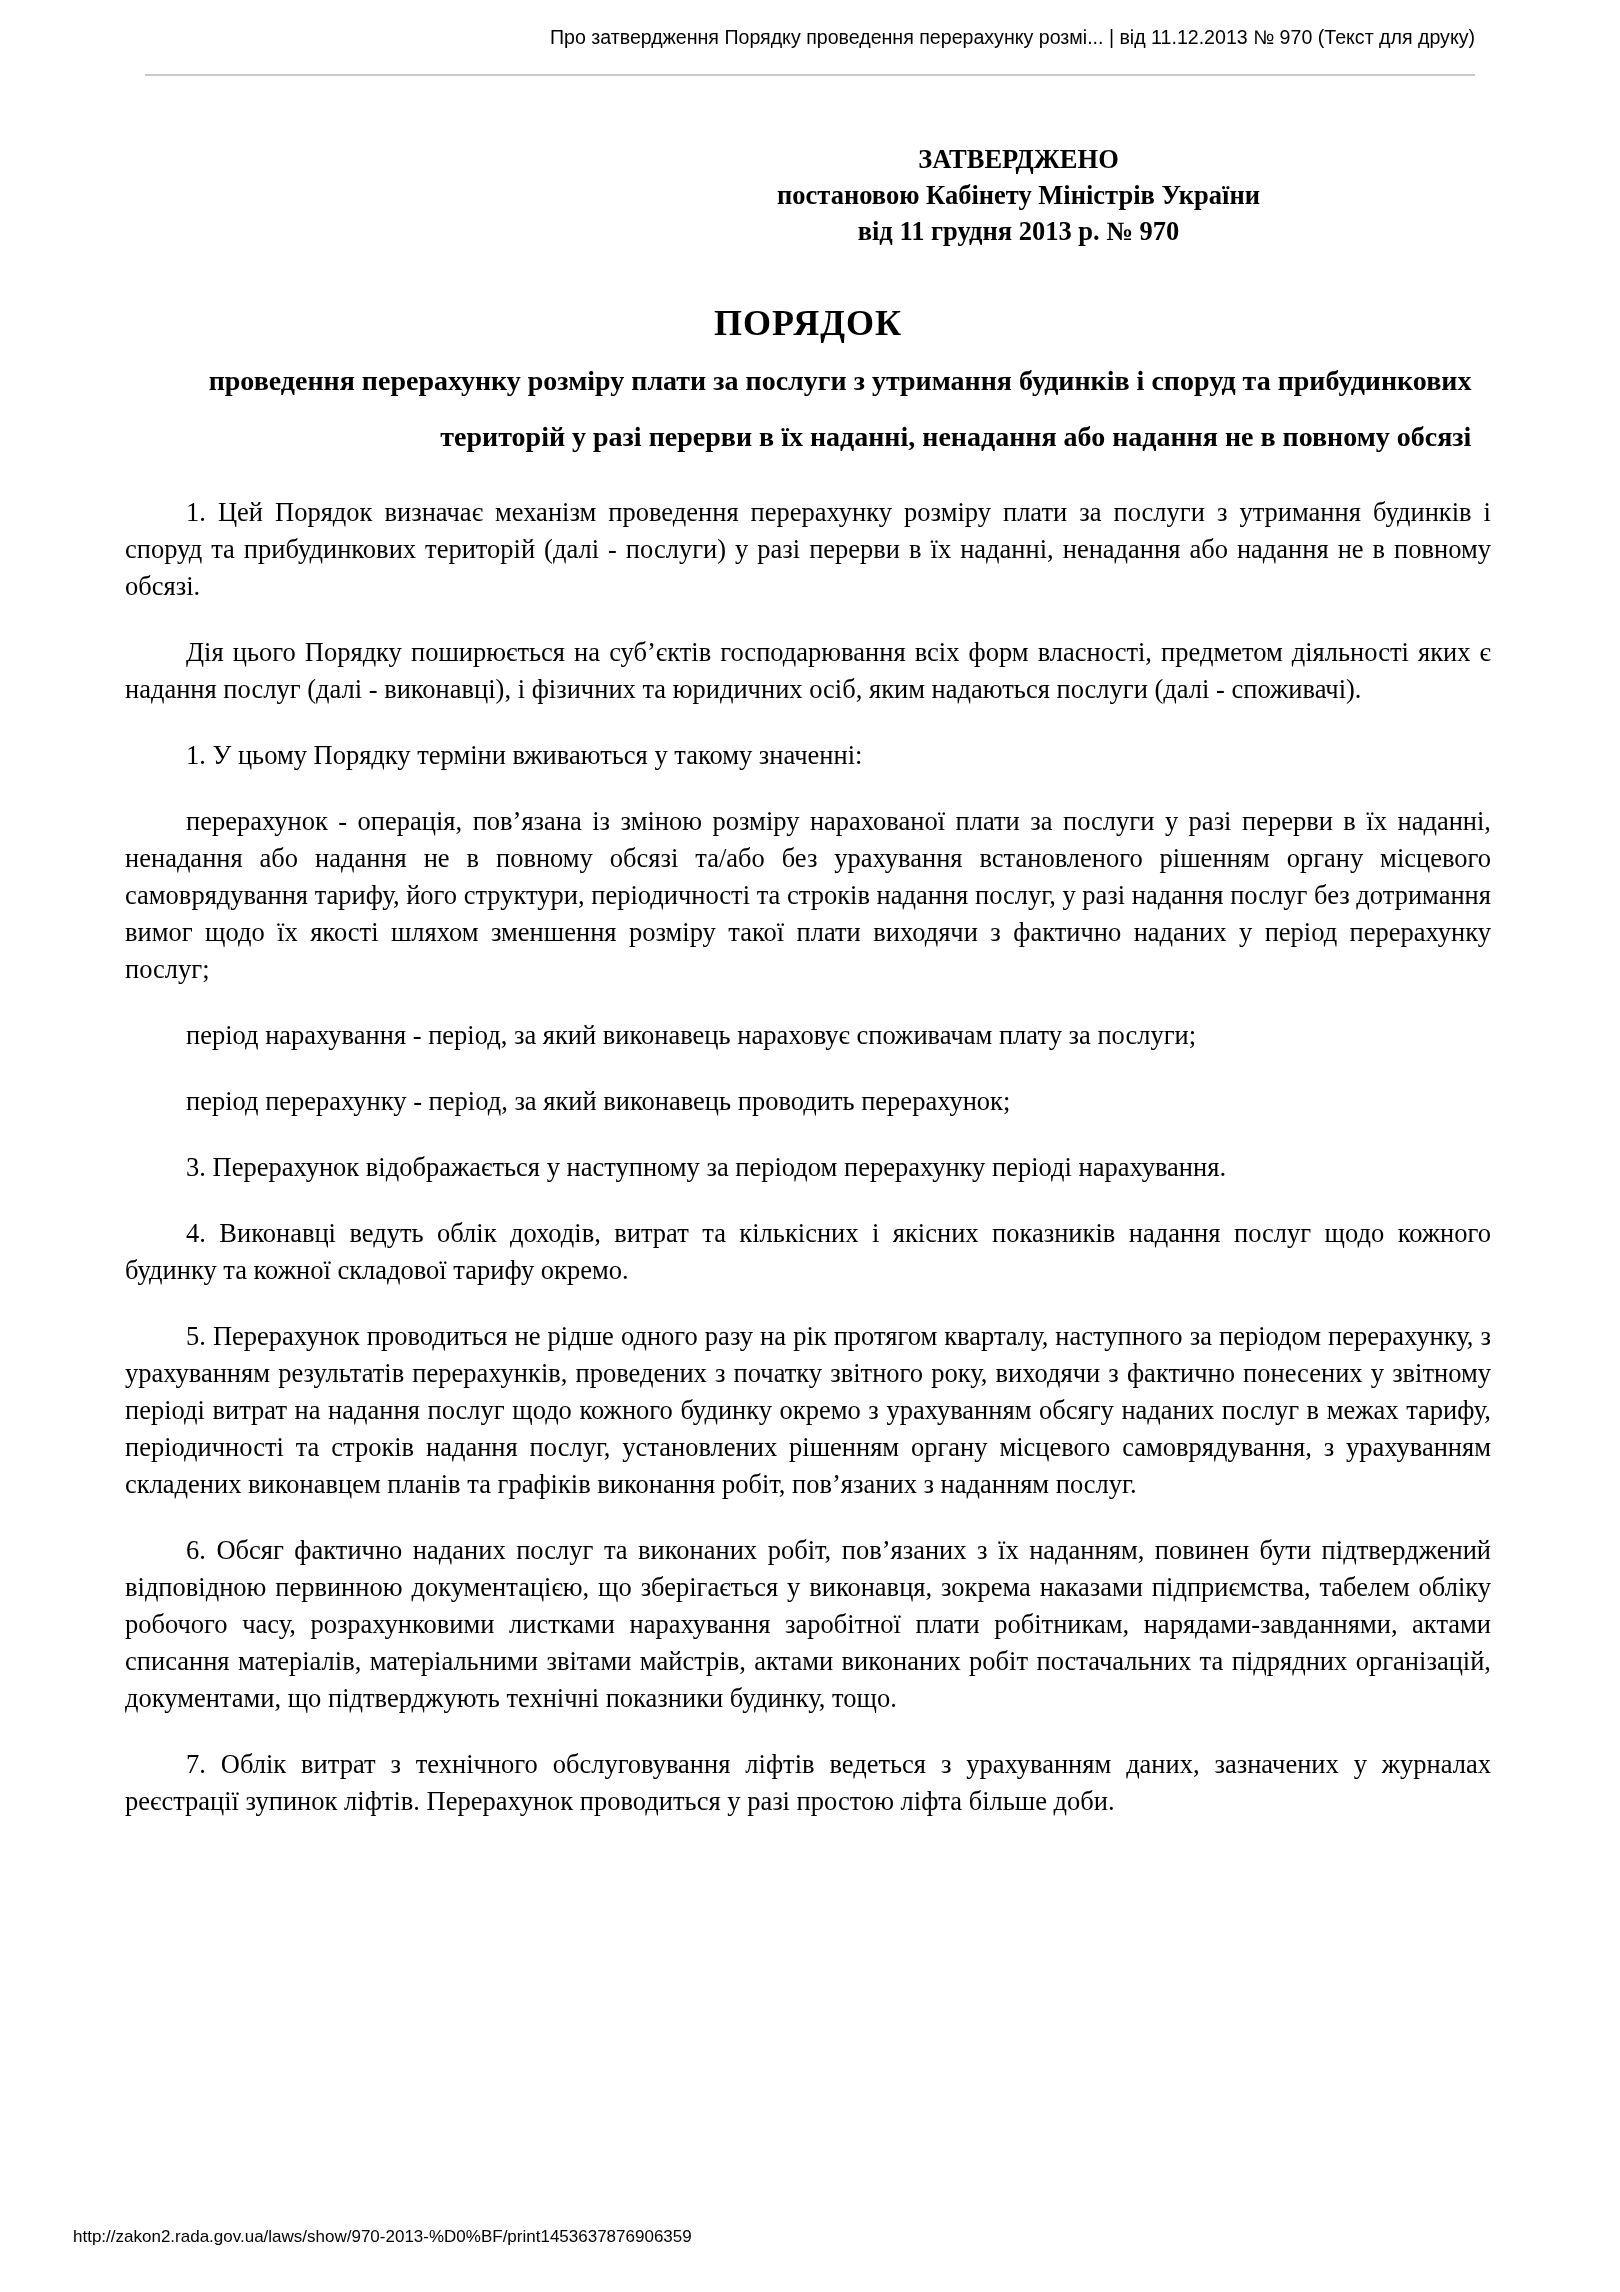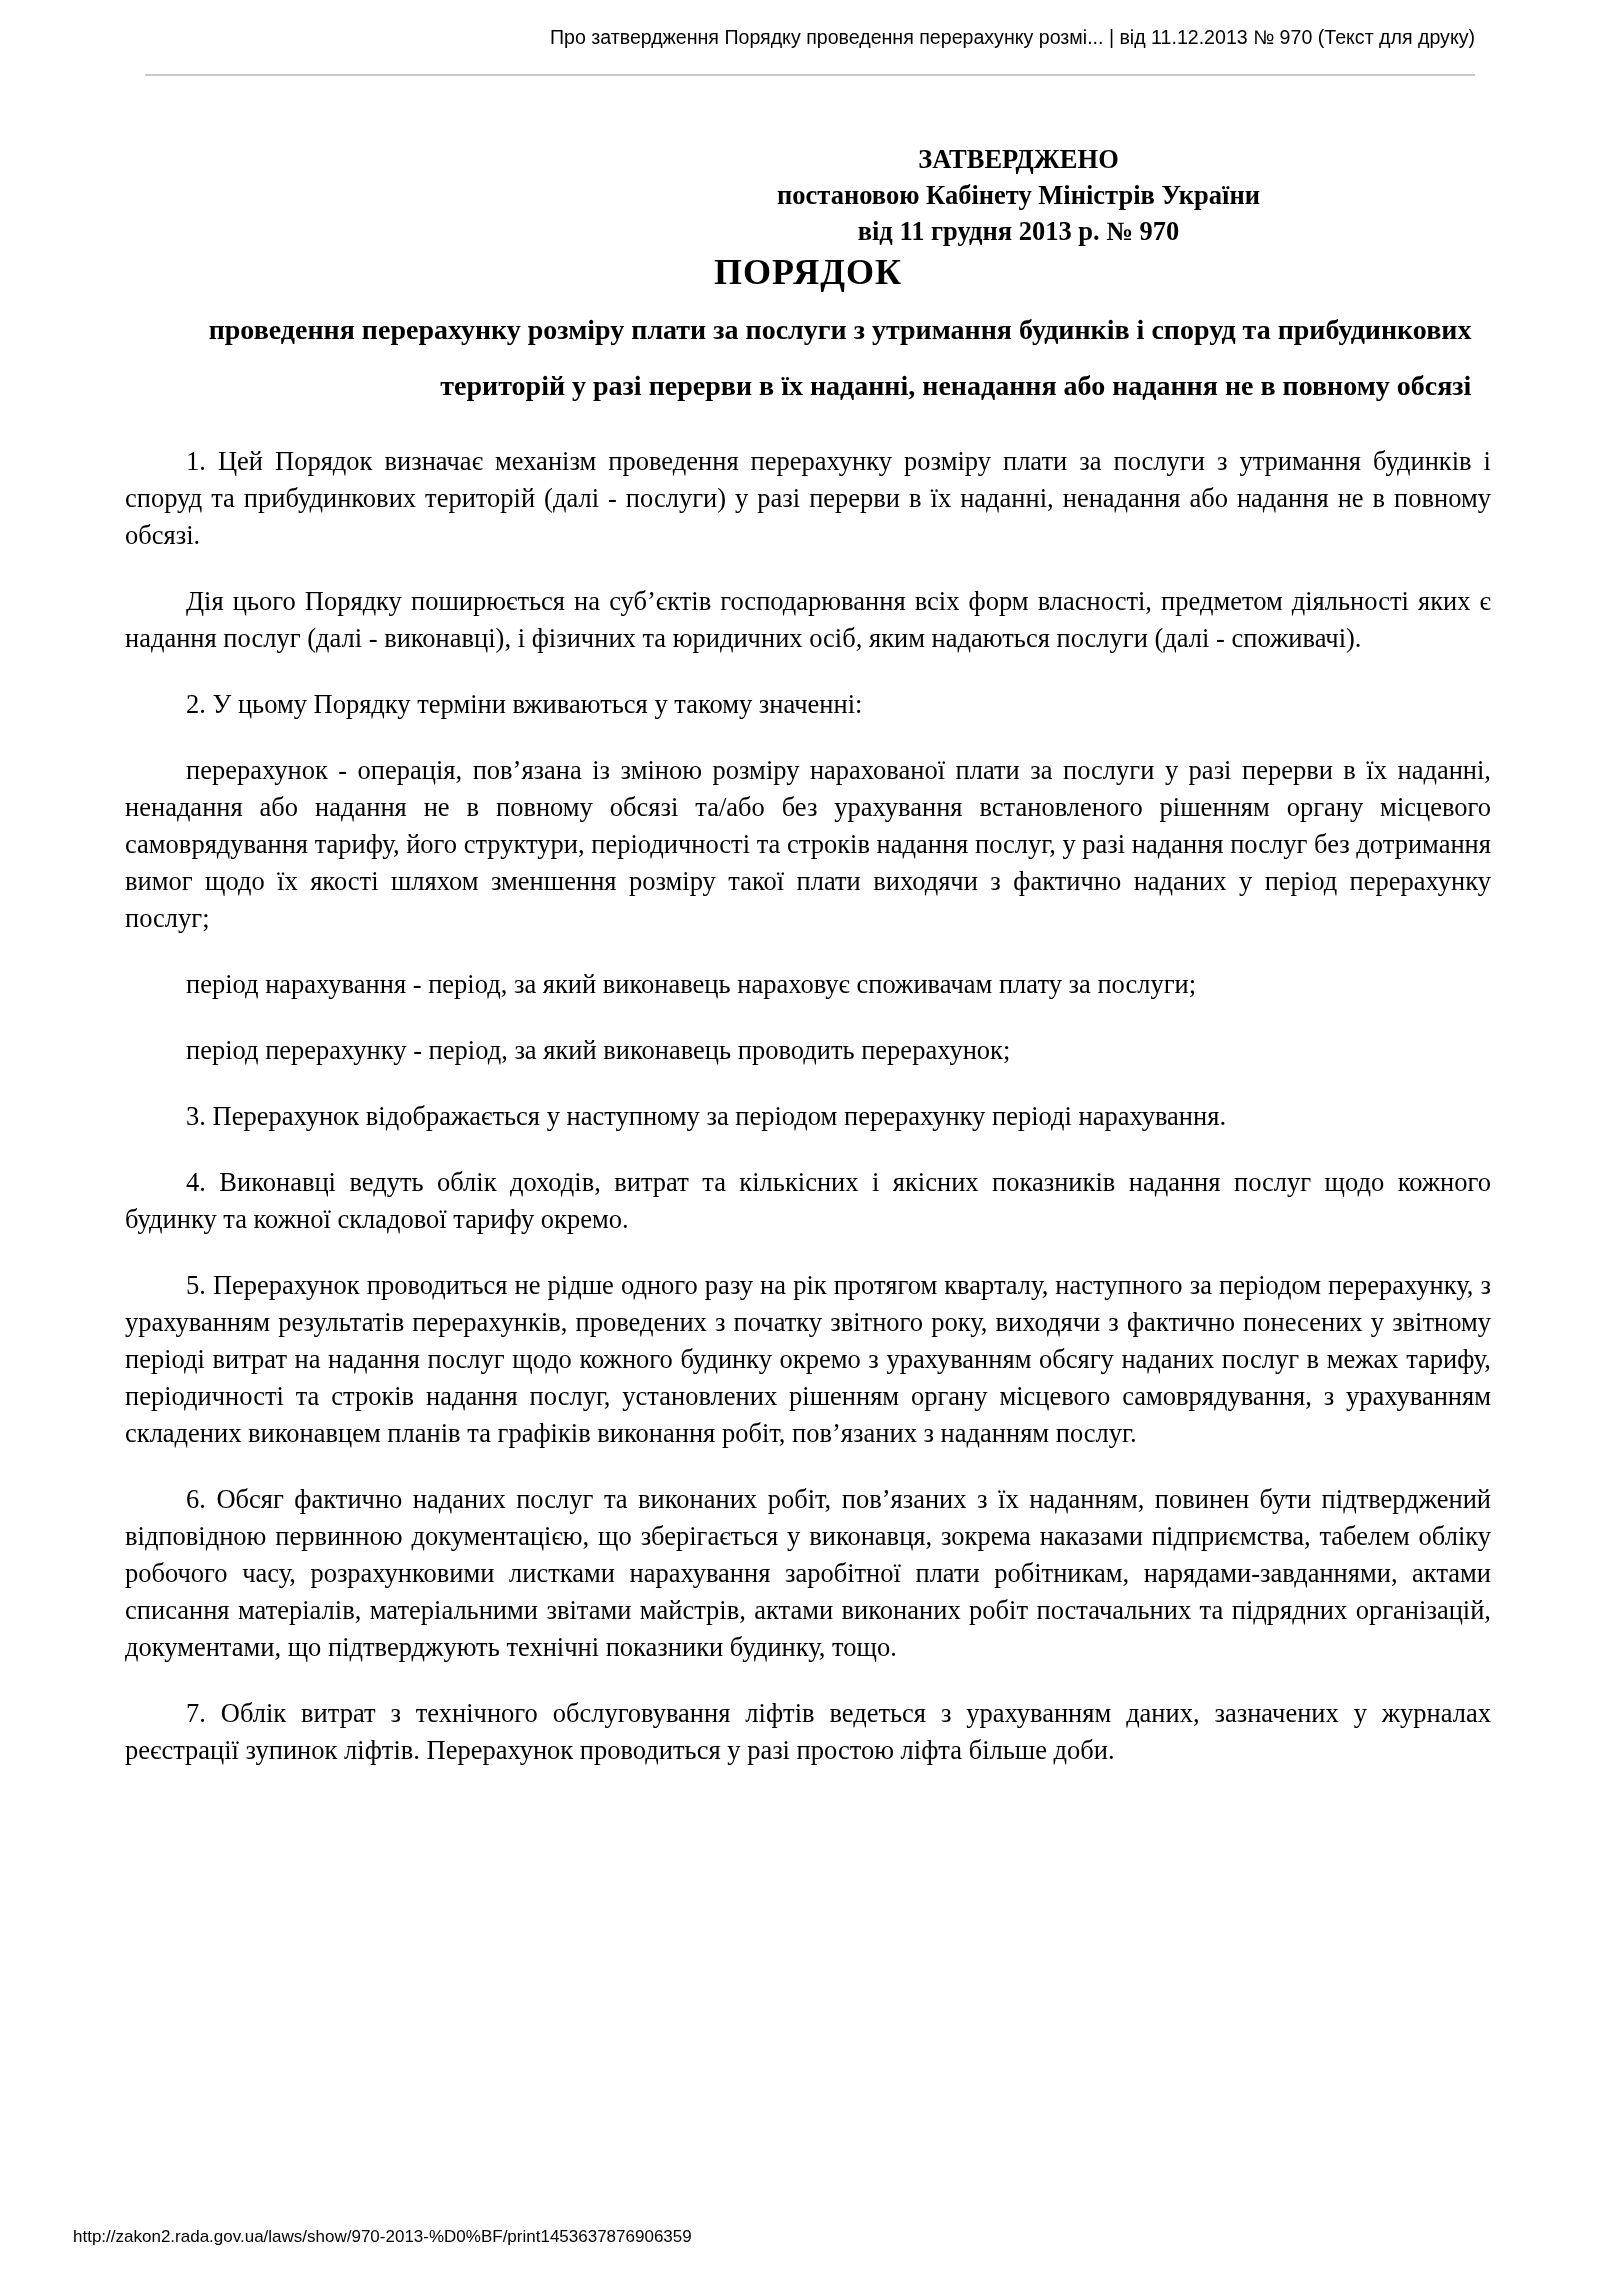--- a/index.html
+++ b/index.html
@@ -52,20 +52,21 @@
     margin-top: 65px;
     text-align: center;
     font-weight: bold;
     font-size: 26.5px;
     line-height: 36px;
     padding-left: 421px;
   }
   .approval .line { white-space: nowrap; }
 
   .doc-title {
+    margin-top: 51px;
     text-align: center;
     font-weight: bold;
   }
   .doc-title-main {
     font-size: 36px;
     line-height: 47px;
     letter-spacing: 1px;
   }
   .doc-title-sub {
     font-size: 28px;
@@ -114,21 +115,21 @@
       <div class="line">від 11 грудня 2013 р. № 970</div>
     </div>
 
     <div class="doc-title">
       <div class="doc-title-main">ПОРЯДОК</div>
       <div class="doc-title-sub">проведення перерахунку розміру плати за послуги з утримання будинків і споруд та прибудинкових територій у разі перерви в їх наданні, ненадання або надання не в повному обсязі</div>
     </div>
 
     <div class="body-text">1. Цей Порядок визначає механізм проведення перерахунку розміру плати за послуги з утримання будинків і споруд та прибудинкових територій (далі - послуги) у разі перерви в їх наданні, ненадання або надання не в повному обсязі.</div>
     <div class="body-text">Дія цього Порядку поширюється на суб’єктів господарювання всіх форм власності, предметом діяльності яких є надання послуг (далі - виконавці), і фізичних та юридичних осіб, яким надаються послуги (далі - споживачі).</div>
-    <div class="body-text">2. У цьому Порядку терміни вживаються у такому значенні:</div>
+    <div class="body-text">1. У цьому Порядку терміни вживаються у такому значенні:</div>
     <div class="body-text">перерахунок - операція, пов’язана із зміною розміру нарахованої плати за послуги у разі перерви в їх наданні, ненадання або надання не в повному обсязі та/або без урахування встановленого рішенням органу місцевого самоврядування тарифу, його структури, періодичності та строків надання послуг, у разі надання послуг без дотримання вимог щодо їх якості шляхом зменшення розміру такої плати виходячи з фактично наданих у період перерахунку послуг;</div>
     <div class="body-text">період нарахування - період, за який виконавець нараховує споживачам плату за послуги;</div>
     <div class="body-text">період перерахунку - період, за який виконавець проводить перерахунок;</div>
     <div class="body-text">3. Перерахунок відображається у наступному за періодом перерахунку періоді нарахування.</div>
     <div class="body-text">4. Виконавці ведуть облік доходів, витрат та кількісних і якісних показників надання послуг щодо кожного будинку та кожної складової тарифу окремо.</div>
     <div class="body-text">5. Перерахунок проводиться не рідше одного разу на рік протягом кварталу, наступного за періодом перерахунку, з урахуванням результатів перерахунків, проведених з початку звітного року, виходячи з фактично понесених у звітному періоді витрат на надання послуг щодо кожного будинку окремо з урахуванням обсягу наданих послуг в межах тарифу, періодичності та строків надання послуг, установлених рішенням органу місцевого самоврядування, з урахуванням складених виконавцем планів та графіків виконання робіт, пов’язаних з наданням послуг.</div>
     <div class="body-text">6. Обсяг фактично наданих послуг та виконаних робіт, пов’язаних з їх наданням, повинен бути підтверджений відповідною первинною документацією, що зберігається у виконавця, зокрема наказами підприємства, табелем обліку робочого часу, розрахунковими листками нарахування заробітної плати робітникам, нарядами-завданнями, актами списання матеріалів, матеріальними звітами майстрів, актами виконаних робіт постачальних та підрядних організацій, документами, що підтверджують технічні показники будинку, тощо.</div>
     <div class="body-text">7. Облік витрат з технічного обслуговування ліфтів ведеться з урахуванням даних, зазначених у журналах реєстрації зупинок ліфтів. Перерахунок проводиться у разі простою ліфта більше доби.</div>
 
   </div>

